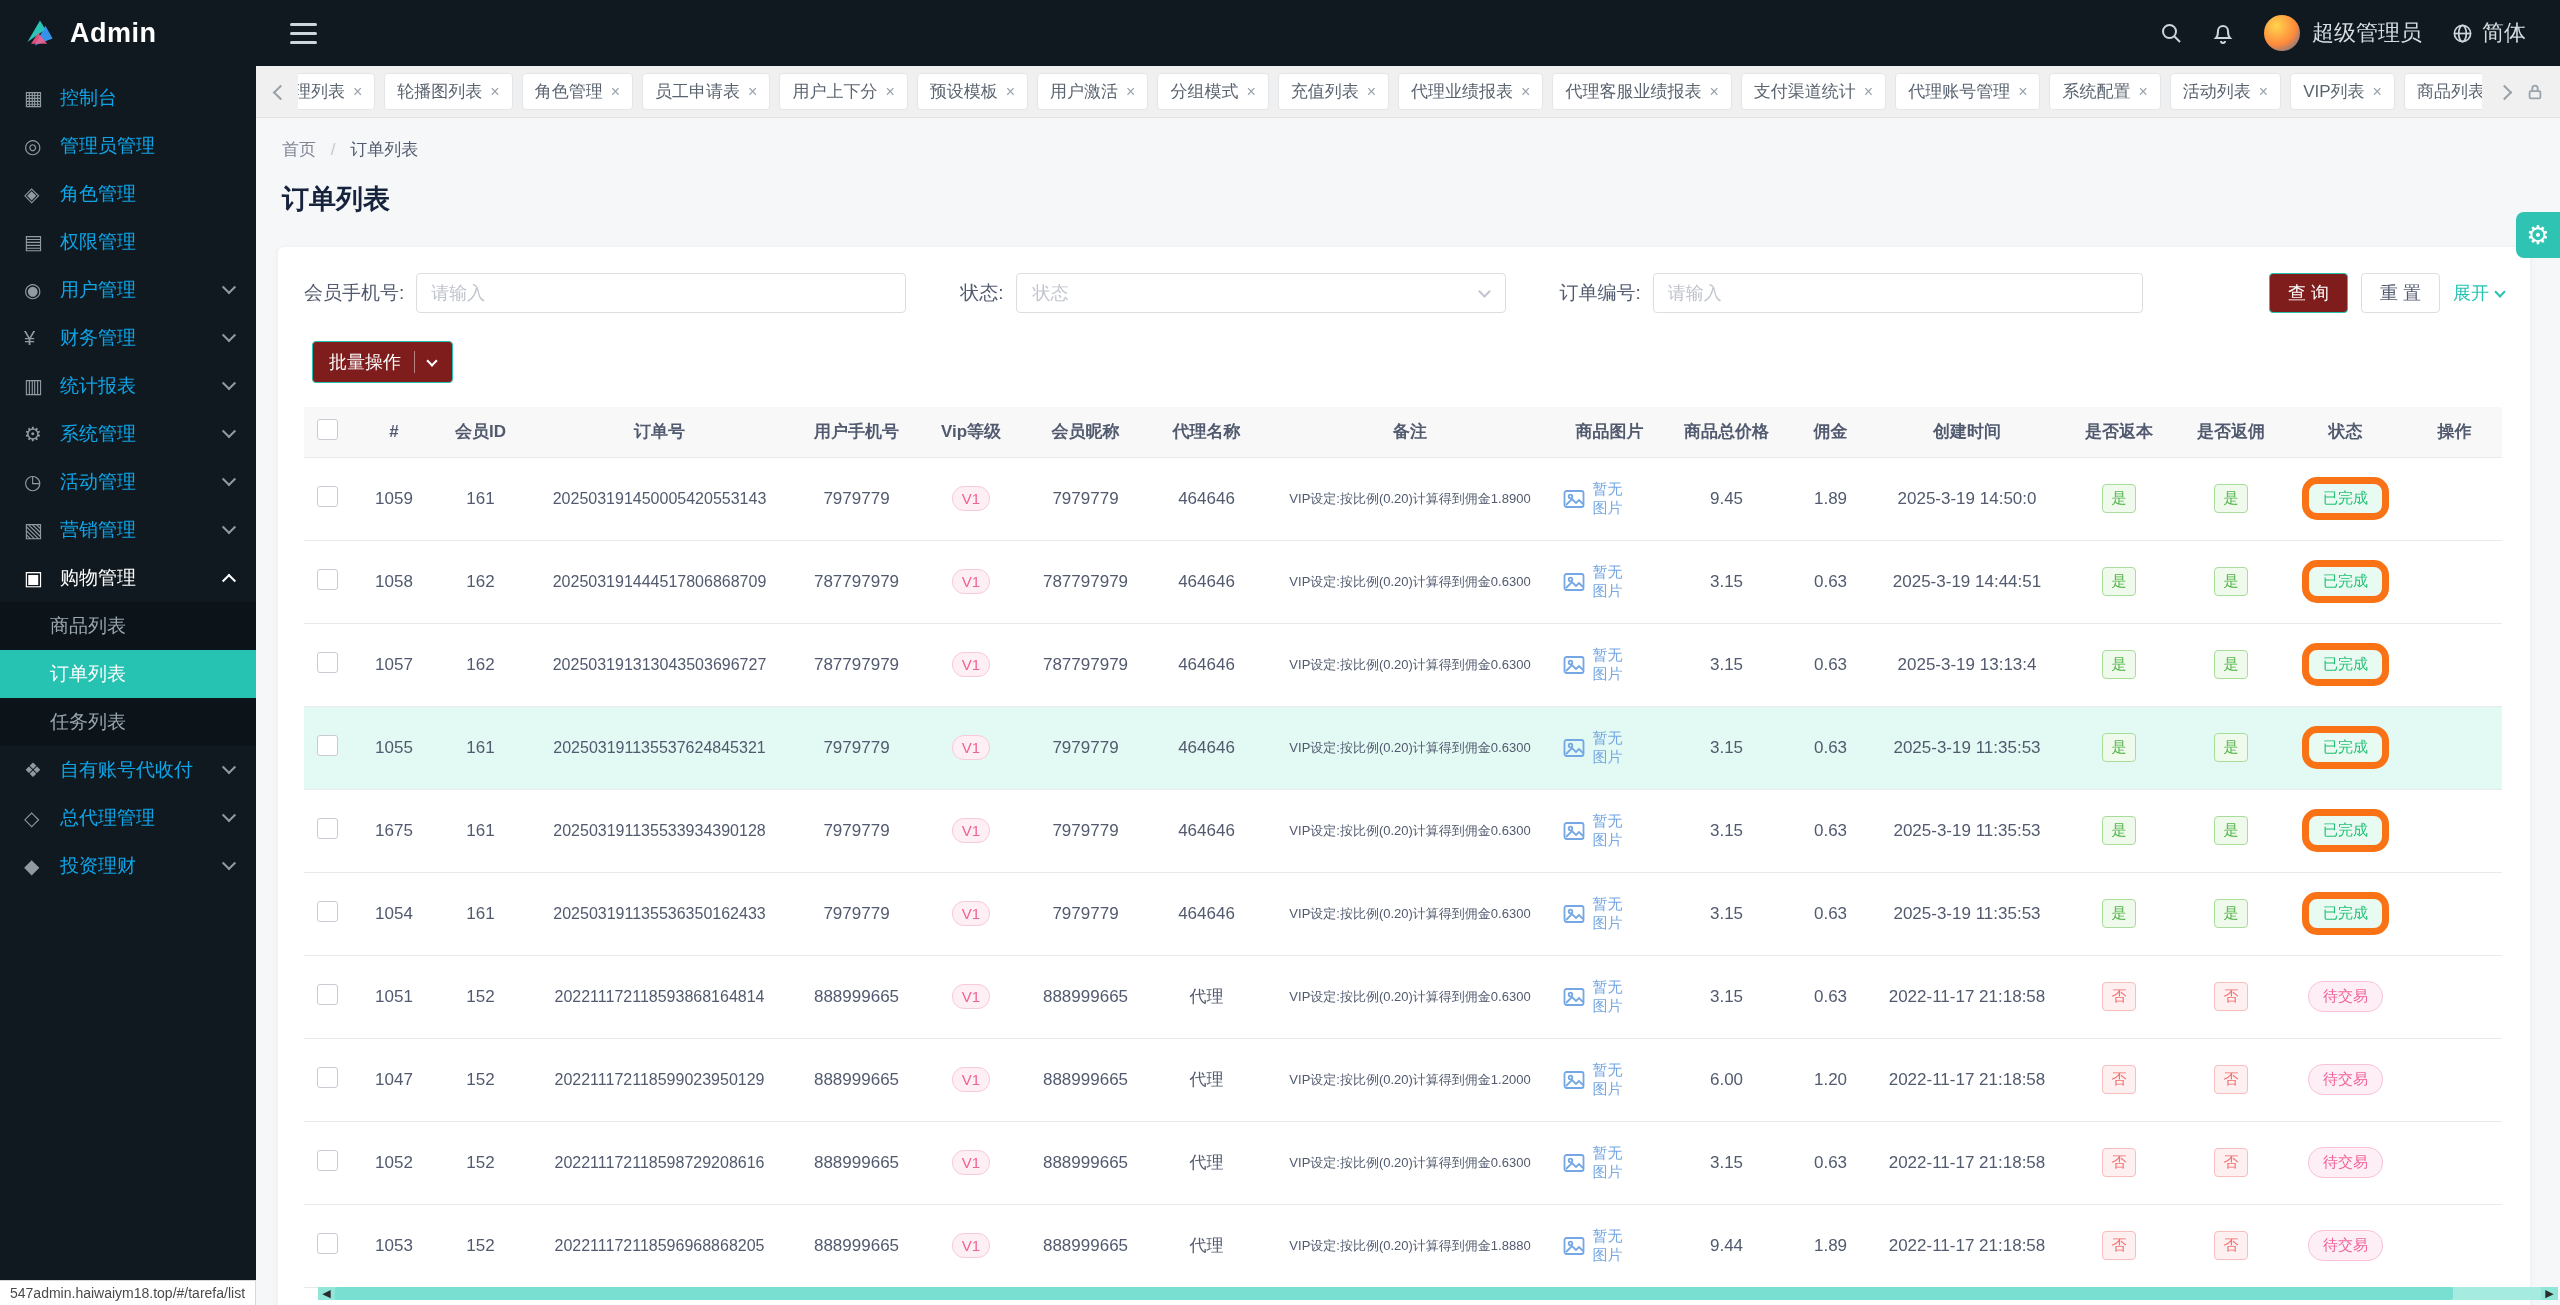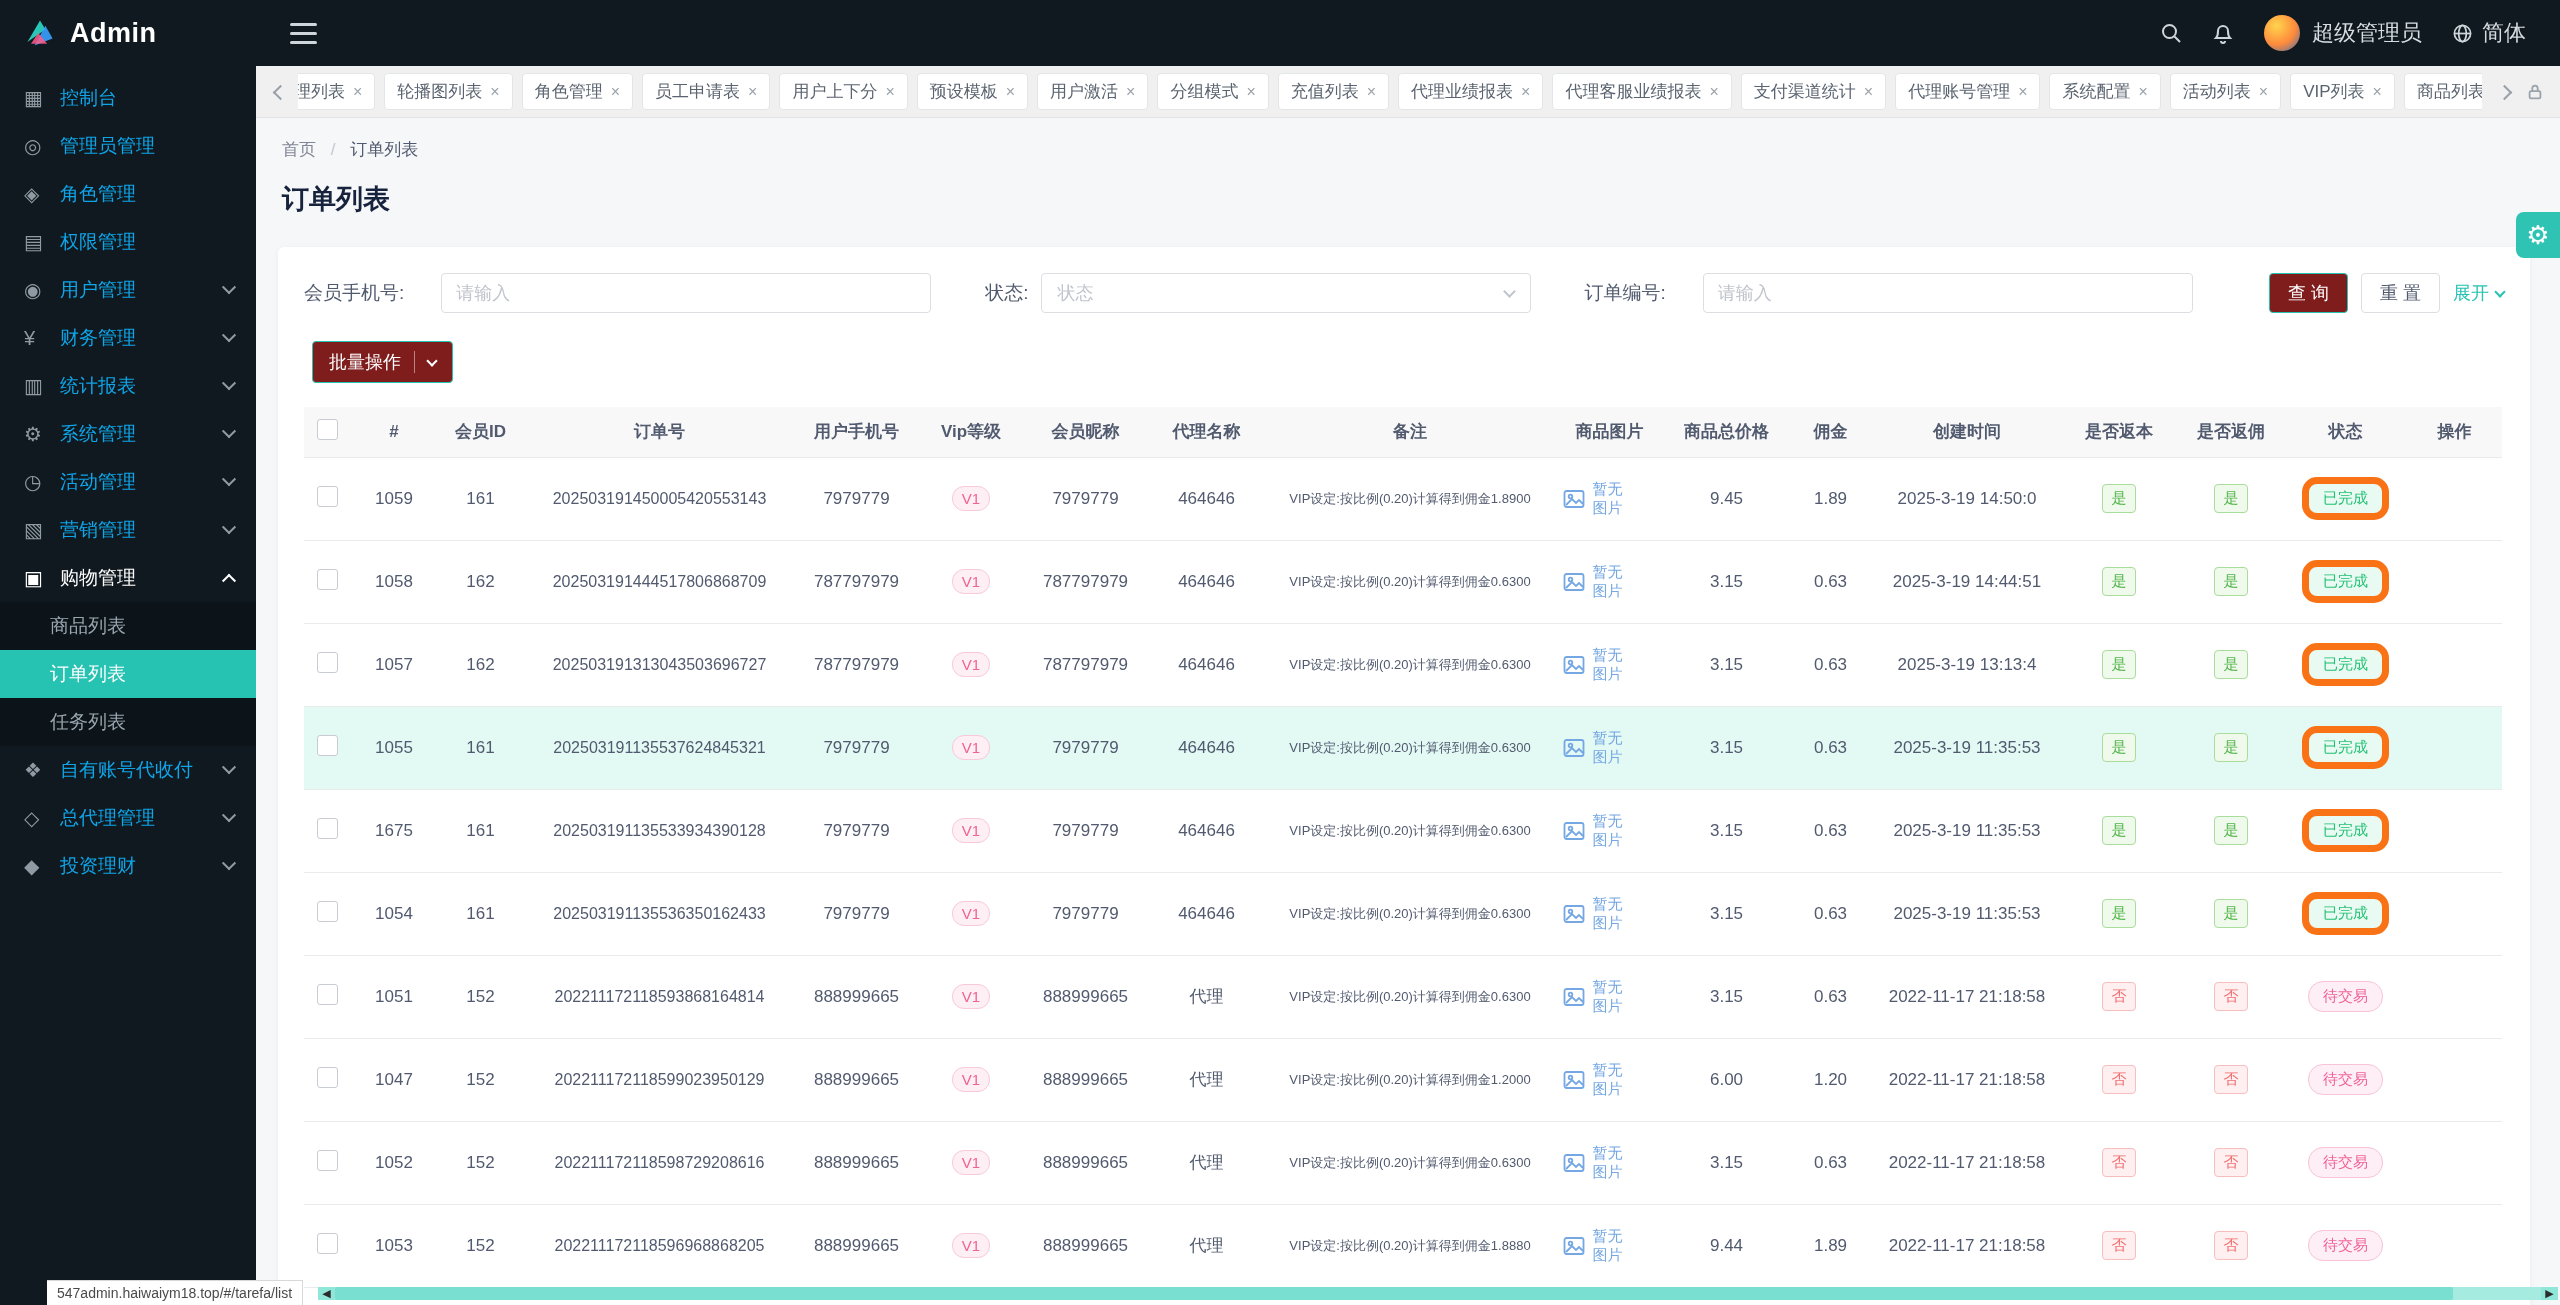--- a/index.html
+++ b/index.html
@@ -78,21 +78,21 @@
   .bc-cur { color:#515a6e; }
   .page-title { font-size:27px; color:#17233d; font-weight:bold; padding:20px 4px 0; }
 
   .panel { background:#fff; border-radius:6px; margin-top:30px; padding:26px; box-shadow:0 1px 6px rgba(0,0,0,.05); }
 
   .filters { display:flex; align-items:center; }
   .f-group { display:flex; align-items:center; }
   .f-group + .f-group { margin-left:54px; }
   .f-group label { font-size:19px; color:#515a6e; padding-right:12px; white-space:nowrap; }
   .f-input { width:490px; height:40px; border:1px solid #dcdee2; border-radius:4px; padding:0 14px;
-    font-size:18px; color:#515a6e; outline:none; font-family:inherit; background:#fff;margin-left:25px; }
+    font-size:18px; color:#515a6e; outline:none; font-family:inherit; background:#fff; }
   .f-input::placeholder { color:#c0c4cc; }
   .select { width:490px; height:40px; border:1px solid #dcdee2; border-radius:4px; display:flex; align-items:center;
     justify-content:space-between; padding:0 16px; cursor:pointer; background:#fff; }
   .sel-ph { color:#c0c4cc; font-size:18px; }
   .sel-arrow { width:9px; height:9px; border-right:2px solid #c0c4cc; border-bottom:2px solid #c0c4cc;
     transform:rotate(45deg); margin-top:-4px; }
   .f-actions { margin-left:auto; display:flex; align-items:center; gap:13px; }
   .btn { height:40px; padding:0 18px; border-radius:4px; border:1px solid #dcdee2; background:#fff; color:#515a6e;
     font-size:18px; cursor:pointer; font-family:inherit; white-space:nowrap; }
   .btn.primary { background:#7f1d1d; border-color:#26c2b2; color:#fff;margin-left:8px; }
@@ -136,21 +136,21 @@
   .fs-arrow.left::before { content:"◀"; }
   .fs-arrow.right::before { content:"▶"; }
   .fs-track { flex:1; background:#a5ebe0; position:relative; }
   .fs-thumb { position:absolute; left:0; top:0; bottom:0; width:96%; background:#79dfd0; border-radius:2px; cursor:grab; }
 
   .gear-fab { position:fixed; right:0; top:212px; width:44px; height:46px; background:#2ec3b2;
     border-radius:8px 0 0 8px; display:flex; align-items:center; justify-content:center; cursor:pointer; z-index:60; }
   .gear-fab::before { content:"⚙"; color:#fff; font-size:26px; }
 
   .statusbar { position:fixed; left:0; bottom:0; background:#fff; border:1px solid #d8d8d8; border-left:none;
-    border-bottom:none; padding:4px 10px; font-size:14px; color:#4a4a4a; z-index:70;margin-left:47px; }
+    border-bottom:none; padding:4px 10px; font-size:14px; color:#4a4a4a; z-index:70; }
 </style>
 </head>
 <body>
 
 <div class="app">
 
   <aside class="sidebar">
     <div class="logo">
       <svg width="36" height="36" viewBox="0 0 40 40">
         <path d="M6 30 L20 6 L26 16 Z" fill="#29c6b7"></path>

